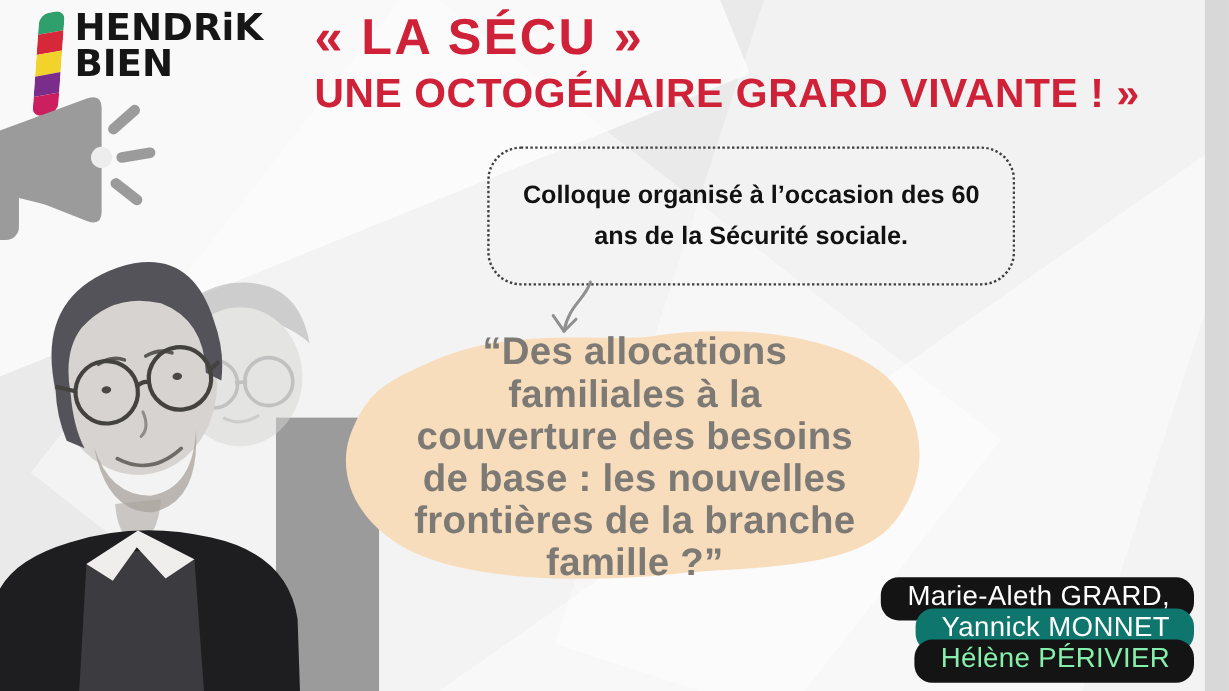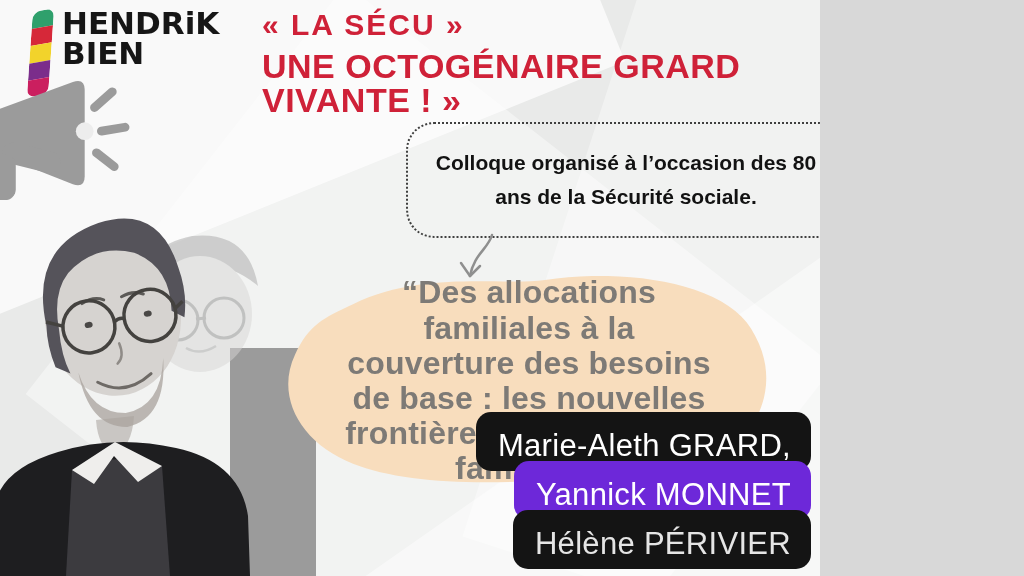--- a/index.html
+++ b/index.html
@@ -1,17 +1,17 @@
 <!DOCTYPE html>
 <html><head>
 <meta charset="utf-8">
 <style>
   html,body{margin:0;padding:0;background:#d8d8d8;}
   .stage{
-    position:relative;width:820px;height:576px;overflow:hidden;
+    position:relative;width:1004px;height:576px;overflow:hidden;
     background:#e9eae9;
     font-family:"Liberation Sans",sans-serif;
     text-decoration:underline;
   }
   
   .wedge{position:absolute;}
   .w1{left:-140px;top:-170px;width:720px;height:380px;transform:rotate(-22deg);background:rgba(255,255,255,.72);}
   .w2{left:120px;top:120px;width:620px;height:520px;transform:rotate(38deg);background:rgba(255,255,255,.42);}
   .w3{left:560px;top:-80px;width:430px;height:700px;transform:rotate(18deg);background:rgba(255,255,255,.38);}
   .w4{left:330px;top:330px;width:900px;height:400px;transform:rotate(-35deg);background:rgba(255,255,255,.45);}
@@ -29,21 +29,21 @@
   .brand-bar .seg{flex:1;}
   .brand-text{
     font-family:"DejaVu Sans",sans-serif;font-weight:700;
     font-size:31px;line-height:0.97;letter-spacing:0px;
   }
   
   .megaphone{position:absolute;left:-4px;top:80px;width:138px;height:126px;}
 
   
   .title{position:absolute;left:262px;top:10px;font-weight:700;line-height:1;}
-  .title .t1{font-size:30px;letter-spacing:2px;}
+  .title .t1{font-size:42px;letter-spacing:2px;}
   .title .t2{font-size:34px;letter-spacing:0.5px;margin-top:9px;}
 
   
   .note{
     position:absolute;left:406px;top:122px;width:440px;height:116px;
     box-sizing:border-box;border:2px dotted #3f3f3f;border-radius:28px;
     display:flex;align-items:center;justify-content:center;
     text-align:center;white-space:pre-line;
     font-weight:700;font-size:21px;line-height:1.6;color:#121212;
     padding:0 8px;
@@ -56,22 +56,22 @@
   .bubble-bg{position:absolute;inset:0;width:100%;height:100%;}
   .bubble-text{
     position:absolute;inset:0;display:flex;align-items:center;justify-content:center;
     text-align:center;white-space:pre-line;
     font-weight:700;font-size:32px;line-height:1.1;letter-spacing:0.2px;
   }
 
   
   .speakers{position:absolute;right:9px;bottom:7px;display:flex;flex-direction:column;align-items:flex-end;}
   .sline{
-    font-size:31px;font-weight:400;letter-spacing:0.3px;
-    padding:16px 20px 7px 22px;border-radius:15px;
+    font-size:23px;font-weight:400;letter-spacing:0.3px;
+    padding:2px 20px 7px 22px;border-radius:15px;
     margin-top:-10px;text-align:left;
   }
   .sline:first-child{margin-top:0;}
 </style>
 </head>
 <body>
 
 <div class="stage">
 
   <div class="wedge w1"></div>
@@ -140,21 +140,21 @@
       <path d="M107,52 L131,48" fill="none" stroke-width="9" stroke-linecap="round"></path>
       <path d="M102,74 L120,88" fill="none" stroke-width="9" stroke-linecap="round"></path>
     </g>
   </svg>
 
   <div class="title" style="color: rgb(207, 33, 56);">
     <div class="t1">« LA SÉCU »</div>
     <div class="t2">UNE OCTOGÉNAIRE GRARD VIVANTE ! »</div>
   </div>
 
-  <div class="note" style="border-color: rgb(63, 63, 63);">Colloque organisé à l’occasion des 80
+  <div class="note" style="border-color: rgb(63, 63, 63);">Colloque organisé à l’occasion des 60
 ans de la Sécurité sociale.</div>
 
   <svg class="arrow" viewBox="0 0 56 54">
     <path d="M40,3 C36,17 22,22 18,44" stroke="#8f8f8f" stroke-width="2.5" fill="none" stroke-linecap="round"></path>
     <path d="M18,44 L9,31 M18,44 L28,34" stroke="#8f8f8f" stroke-width="2.5" fill="none" stroke-linecap="round"></path>
   </svg>
 
   <div class="bubble">
     <svg class="bubble-bg" viewBox="0 0 492 208" preserveAspectRatio="none">
       <path d="M70,28 C140,-6 220,10 262,4 C340,-8 440,6 468,52 C492,90 486,128 462,158 C430,198 340,194 282,200 C210,208 120,206 70,186 C18,166 -8,120 12,78 C26,48 40,42 70,28 Z" style="fill: rgb(248, 221, 189);"></path>
@@ -162,17 +162,17 @@
     <div class="bubble-text" style="color: rgb(125, 122, 118);">“Des allocations
 familiales à la
 couverture des besoins
 de base : les nouvelles
 frontières de la branche
 famille ?”</div>
   </div>
 
   <div class="speakers">
     <div class="sline" style="background: rgb(20, 20, 20); color: rgb(255, 255, 255);">Marie-Aleth GRARD,</div>
-    <div class="sline" style="background: #6d28d9; color: rgb(255, 255, 255);">Yannick MONNET</div>
-    <div class="sline" style="background: rgb(20, 20, 20); color: #e5e5e5;">Hélène PÉRIVIER</div>
+    <div class="sline" style="background: #0f766e; color: rgb(255, 255, 255);">Yannick MONNET</div>
+    <div class="sline" style="background: rgb(20, 20, 20); color: #86efac;">Hélène PÉRIVIER</div>
   </div>
 
 </div>
 
 </body></html>

